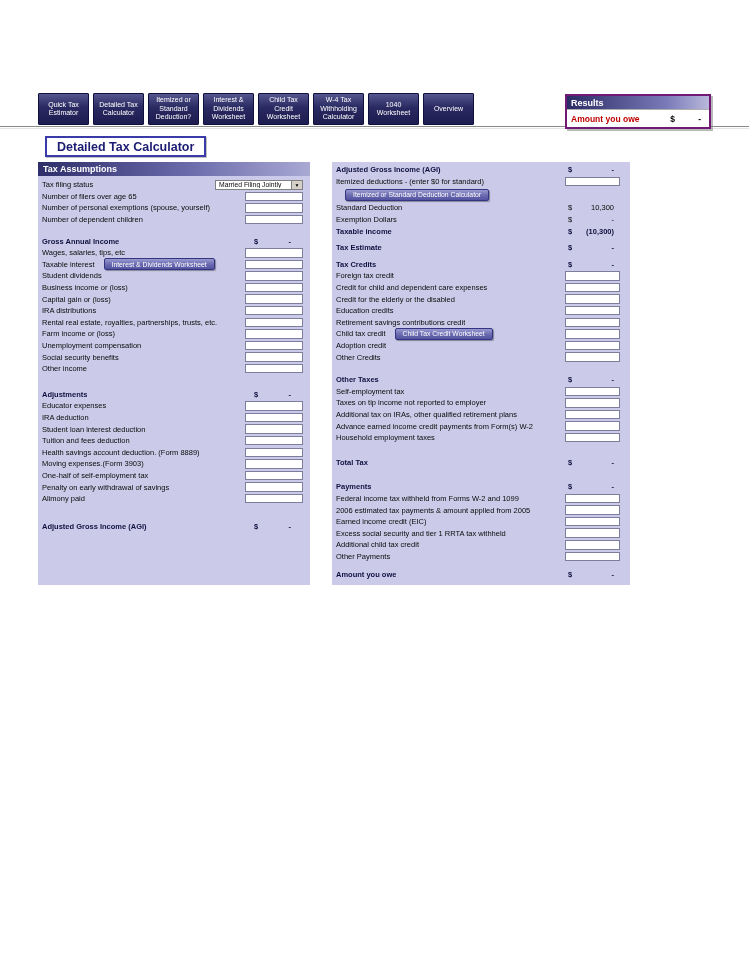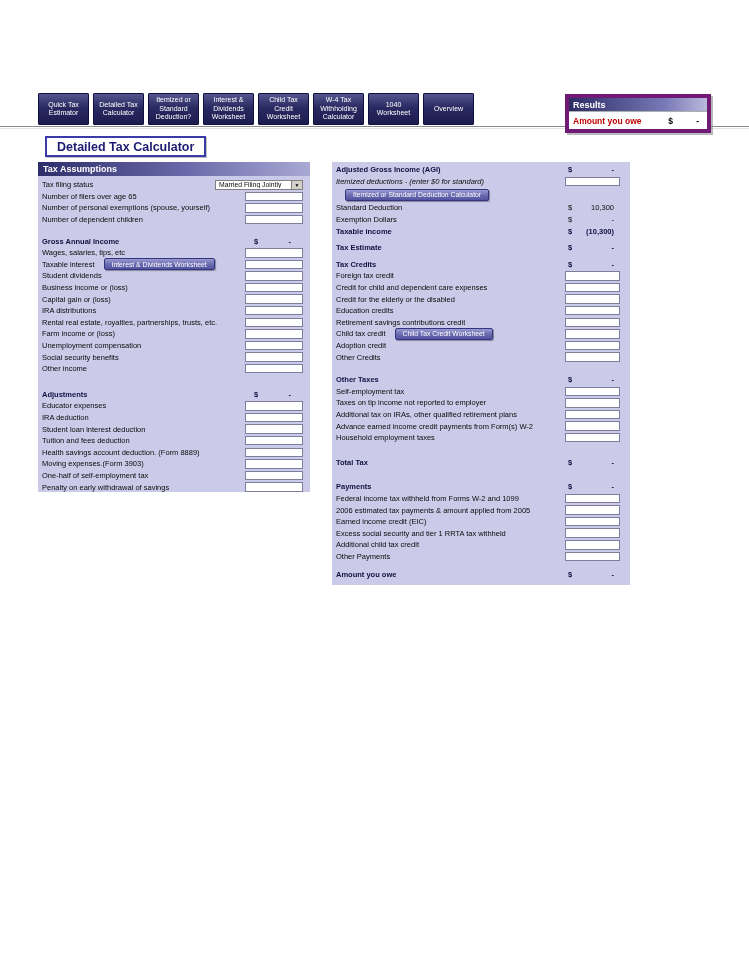--- a/index.html
+++ b/index.html
@@ -10,44 +10,44 @@
   
   .tabbar{position:absolute;left:38px;top:93px;display:flex;gap:4px;}
   .tab{width:51px;height:32px;background:linear-gradient(180deg,#55558f 0%,#2a2a62 45%,#1c1c50 100%);
        color:#fff;font-size:7px;line-height:1.2;display:flex;align-items:center;justify-content:center;
        text-align:center;border:1px solid #10103d;border-radius:1px;padding:1px;cursor:pointer;}
   .tab-label{display:block;}
 
   .rule{position:absolute;left:0;top:126px;width:749px;height:3px;border-top:1px solid #8a8a8a;border-bottom:1px solid #e4e4e4;}
 
   
-  .results{position:absolute;left:565px;top:94px;width:146px;border:4px solid #701a75;background:#fff;box-shadow:2px 2px 0 rgba(130,130,130,.55);}
+  .results{position:absolute;left:565px;top:94px;width:146px;border:2px solid #701a75;background:#fff;box-shadow:2px 2px 0 rgba(130,130,130,.55);}
   .results-header{height:13px;background:linear-gradient(90deg,#2b2b66 0%,#7a7ab8 70%,#b9b9dc 100%);
        color:#fff;font-weight:bold;font-size:9px;display:flex;align-items:center;padding-left:4px;}
   .results-body{height:18px;background:#fff;display:flex;align-items:center;font-size:8.5px;font-weight:bold;border-top:1px solid #aeaeae;}
   .results-label{color:#c00000;padding-left:4px;}
   .results-cur{margin-left:auto;color:#000;}
   .results-val{width:34px;text-align:right;padding-right:8px;color:#000;}
 
   
   .title-box{position:absolute;left:45px;top:136px;height:21px;display:inline-flex;align-items:center;
        padding:0 10px;background:#fff;border:2px solid #3a3aa8;box-shadow:1px 1px 0 #c0c0c0;}
   .title-box span{font-size:12.5px;font-weight:bold;color:#1c1c72;white-space:nowrap;}
 
   
-  .col-left{position:absolute;left:38px;top:162px;width:272px;height:330px;background:#cbcbe9;overflow:hidden;}
+  .col-left{position:absolute;left:38px;top:162px;width:272px;height:423px;background:#cbcbe9;overflow:hidden;}
   .col-right{position:absolute;left:332px;top:162px;width:298px;height:423px;background:#cbcbe9;overflow:hidden;}
 
   .section-header{height:14px;background:linear-gradient(90deg,#2e2e6a 0%,#6a6aaa 55%,#a9a9d4 100%);
        color:#fff;font-weight:bold;font-size:9px;display:flex;align-items:center;padding-left:5px;}
 
   .row{display:flex;align-items:center;height:11.6px;padding-left:4px;font-size:7.5px;color:#0a0a0a;}
   .lbl{white-space:nowrap;overflow:hidden;min-width:0;flex:0 1 auto;}
   .row.bold .lbl{font-weight:bold;color:#101040;}
-  .row.italic .lbl{font-style:italic;text-align:right;}
+  .row.italic .lbl{text-align:right;}
   .btnrow{height:15px;}
 
   input.cell-input{appearance:none;-webkit-appearance:none;margin-left:auto;margin-right:7px;width:58px;height:9.5px;
        background:#fff;border:1px solid #7d7d9c;font-size:7px;padding:0 2px;outline:none;border-radius:0;}
   .col-right input.cell-input{width:55px;margin-right:10px;}
 
   .amount{margin-left:auto;display:flex;justify-content:space-between;font-weight:bold;font-size:7.5px;color:#101040;}
   .col-left .amount{width:58px;margin-right:7px;padding:0 12px 0 9px;}
   .col-right .amount{width:55px;margin-right:10px;padding:0 6px 0 3px;}
   .amount.plain{font-weight:normal;color:#0a0a0a;}

